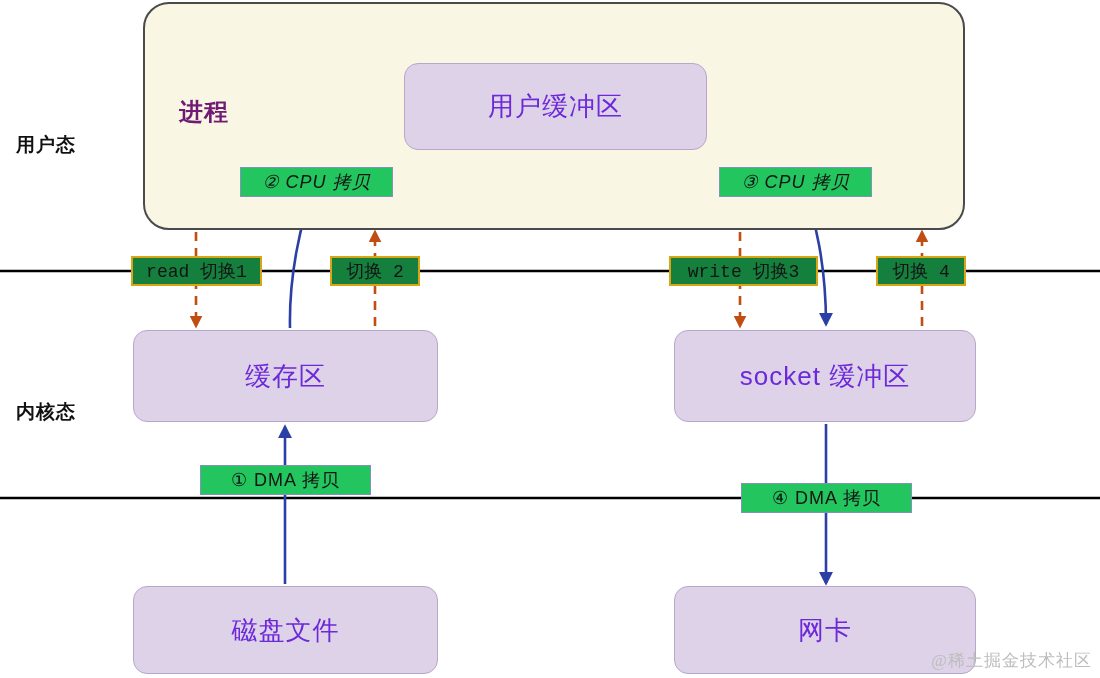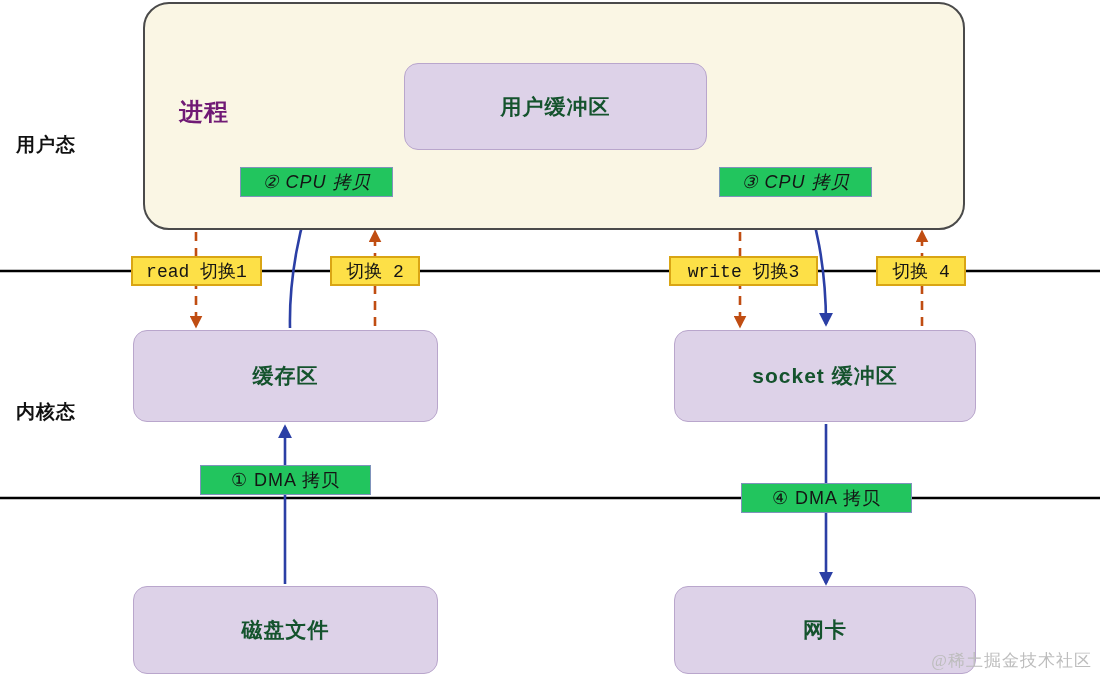--- a/index.html
+++ b/index.html
@@ -66,36 +66,35 @@
   .pbox {
     position: absolute;
     background: #ddd2e8;
     border: 1px solid #b9a6cc;
     border-radius: 14px;
     box-sizing: border-box;
     display: flex;
     align-items: center;
     justify-content: center;
     font-family: "Liberation Sans", sans-serif;
-    font-size: 21px;
-    color: #14532d;
-    letter-spacing: 1px;
-    white-space: nowrap;
-    font-weight: bold;
+    font-size: 26px;
+    color: #6d28d9;
+    letter-spacing: 1px;
+    white-space: nowrap;
   }
   #box-user-buffer   { left: 404px; top: 63px;  width: 303px; height: 87px; }
   #box-kernel-buffer { left: 133px; top: 330px; width: 305px; height: 92px; }
   #box-socket-buffer { left: 674px; top: 330px; width: 302px; height: 92px; }
   #box-disk-file     { left: 133px; top: 586px; width: 305px; height: 88px; }
   #box-nic           { left: 674px; top: 586px; width: 302px; height: 88px; }
 
   
   .tag-switch {
     position: absolute;
-    background: #fde047;
+    background: #15803d;
     border: 2px solid #d9a514;
     box-sizing: border-box;
     display: flex;
     align-items: center;
     justify-content: center;
     font-family: "Liberation Mono", "DejaVu Sans Mono", monospace;
     font-size: 18px;
     color: #141414;
     white-space: nowrap;
     height: 30px;

